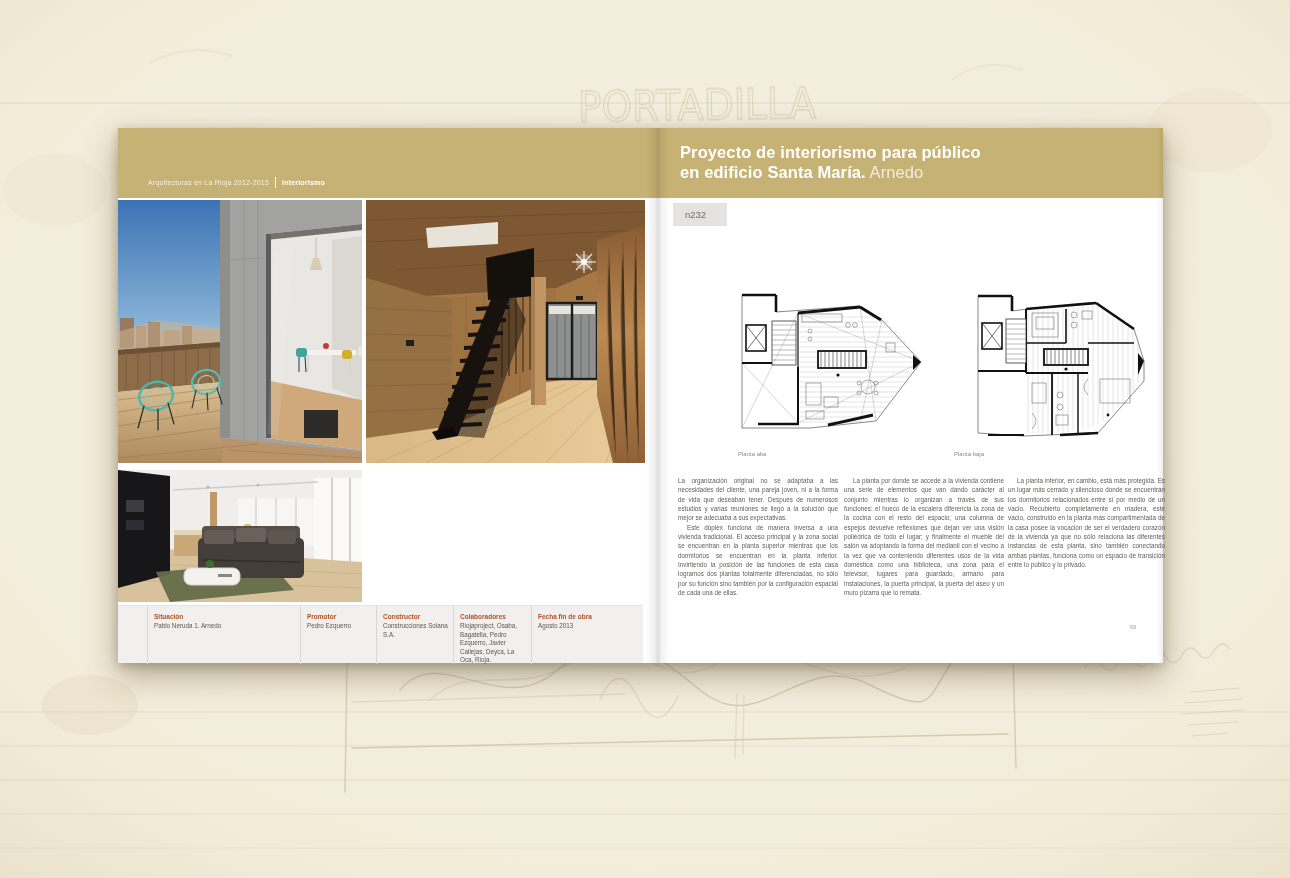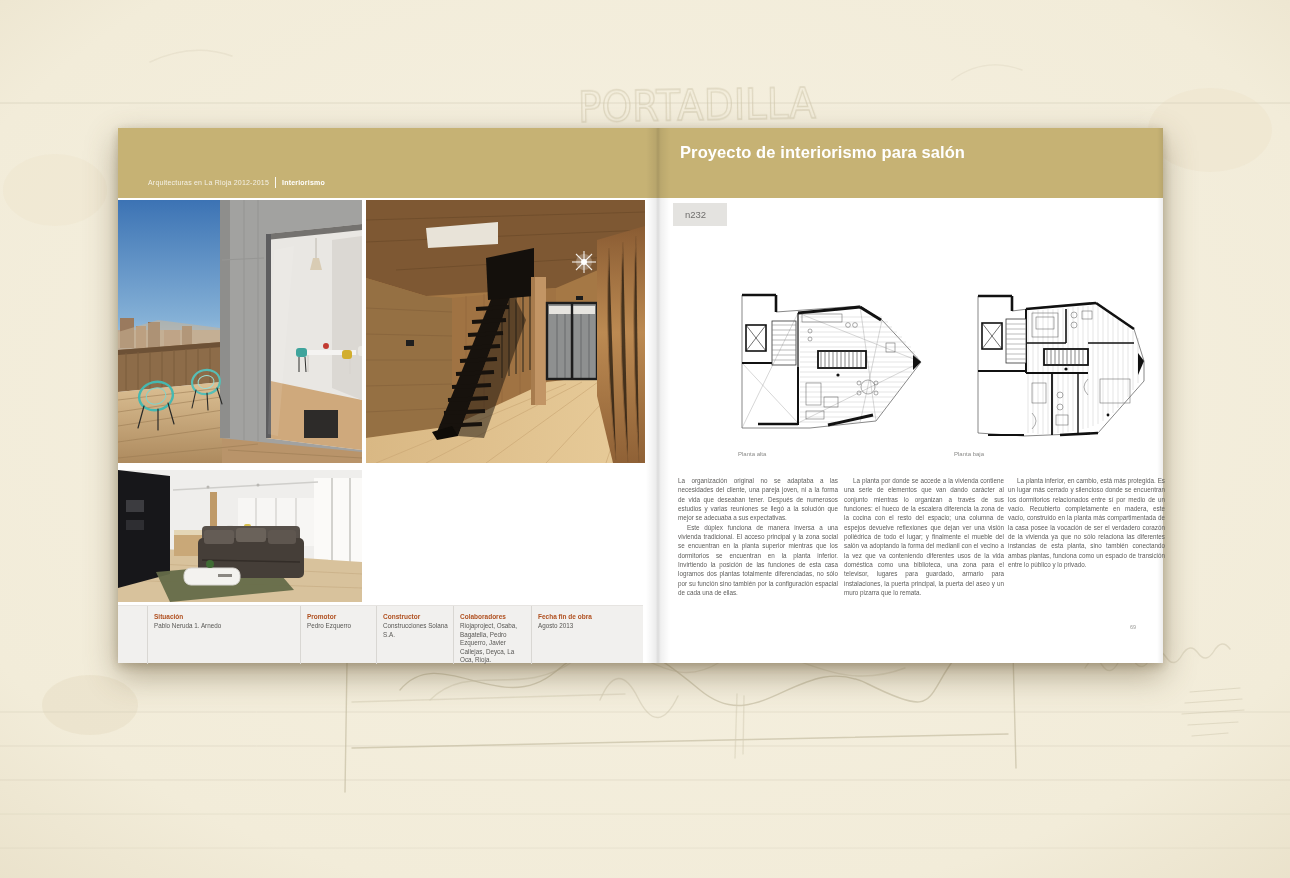--- a/index.html
+++ b/index.html
@@ -110,21 +110,22 @@
 
   <div class="spread">
 
     <div class="band">
       <div class="series">
         <span>Arquitecturas en La Rioja 2012-2015</span>
         <span class="sep"></span>
         <b>Interiorismo</b>
       </div>
       <div class="title">
-        <div>Proyecto de interiorismo para salón</div>
+        <div>Proyecto de interiorismo para público</div>
+        <div><span>en edificio Santa María.</span><span class="loc"> Arnedo</span></div>
       </div>
     </div>
 
     <div class="ncode">n232</div>
 
     <div class="photo photo-terrace">
       <svg viewBox="0 0 244 263" preserveAspectRatio="none">
         <defs>
           <linearGradient id="sky" x1="0" y1="0" x2="0" y2="1">
             <stop offset="0" stop-color="#3c73b4"></stop>

